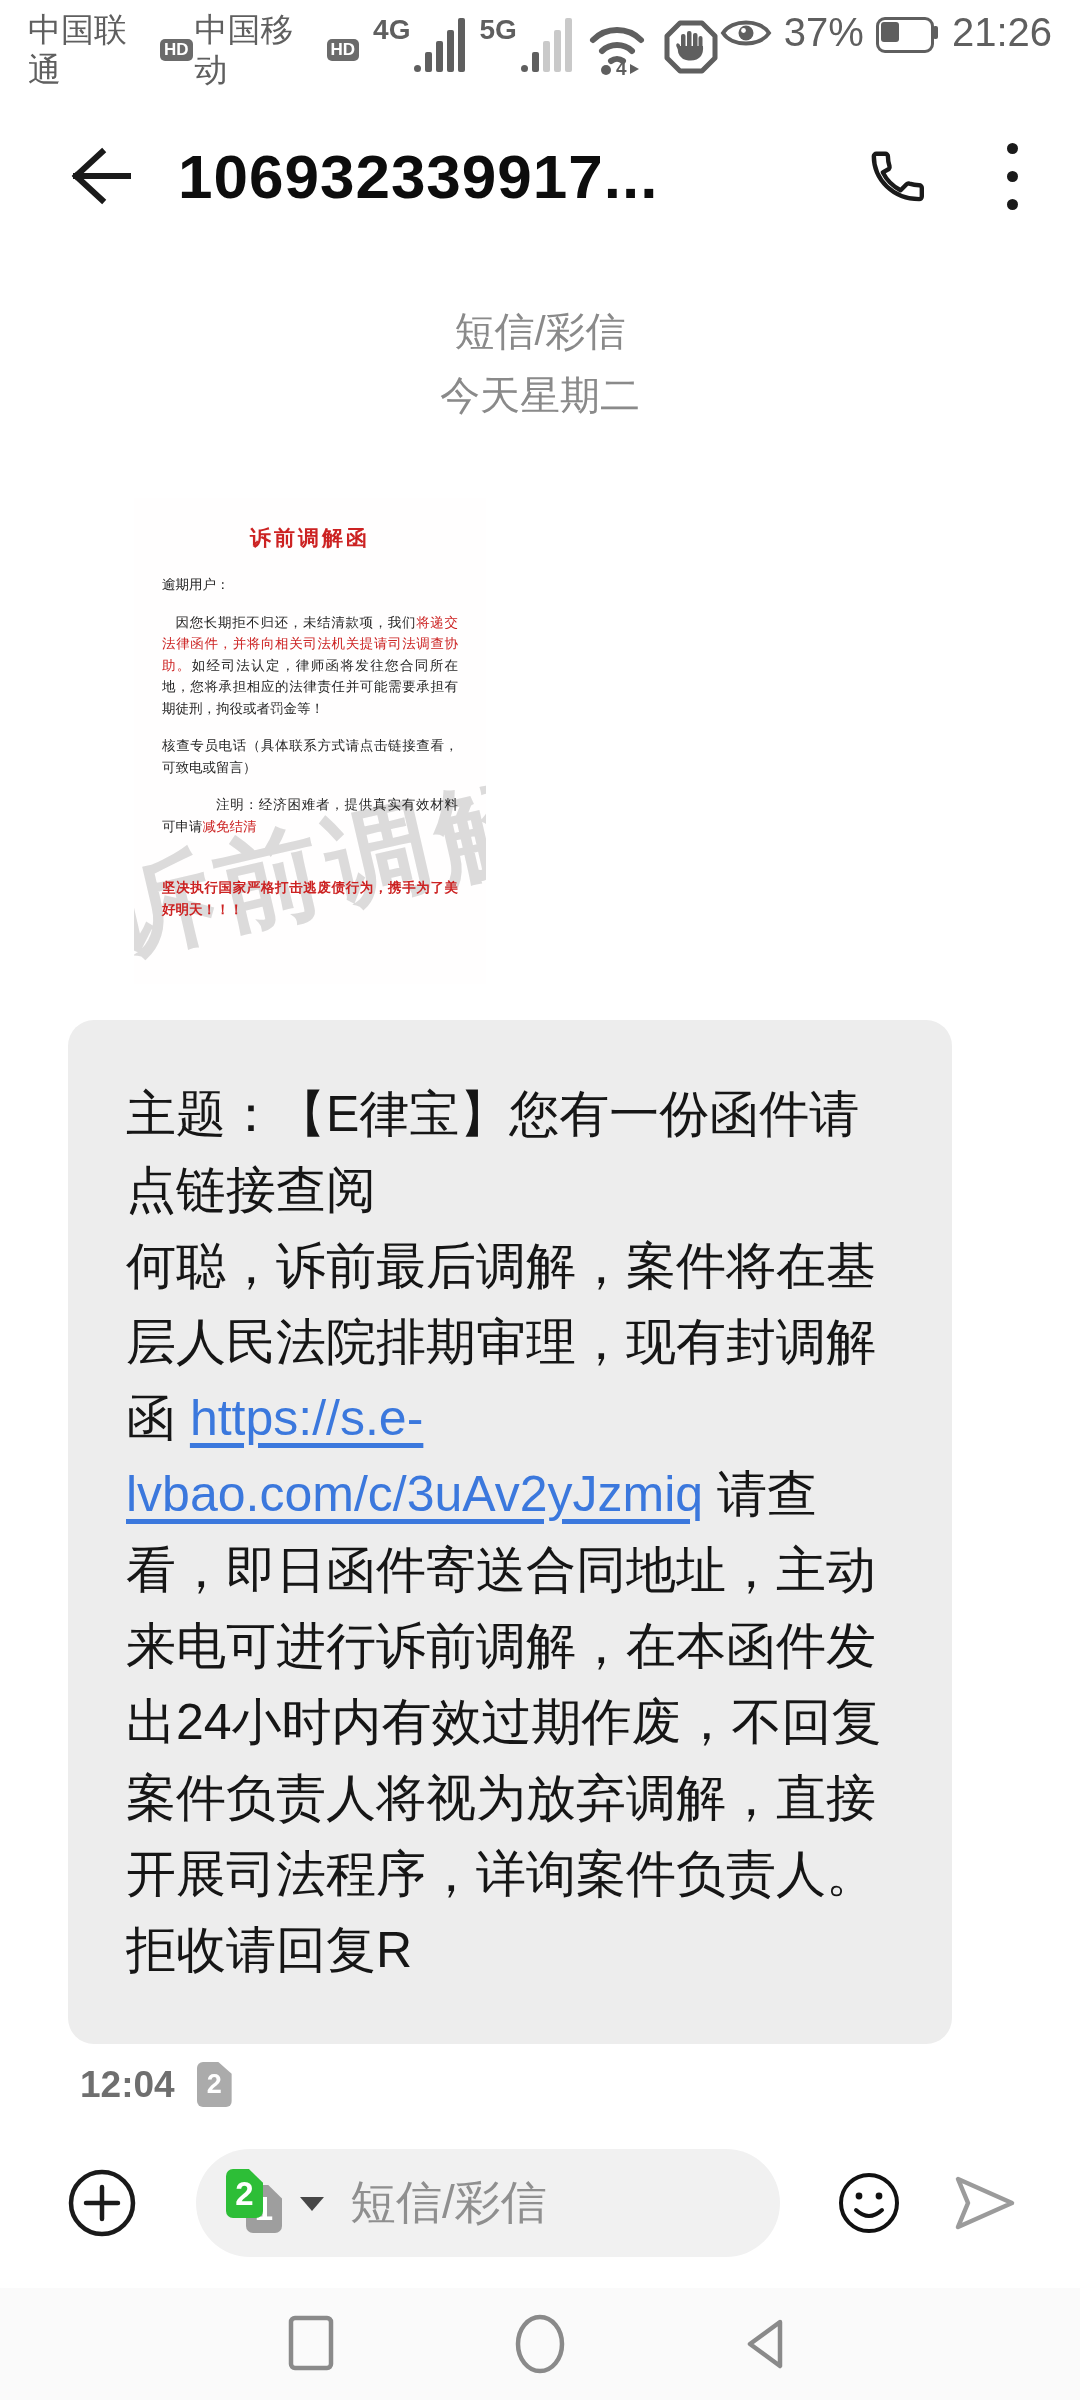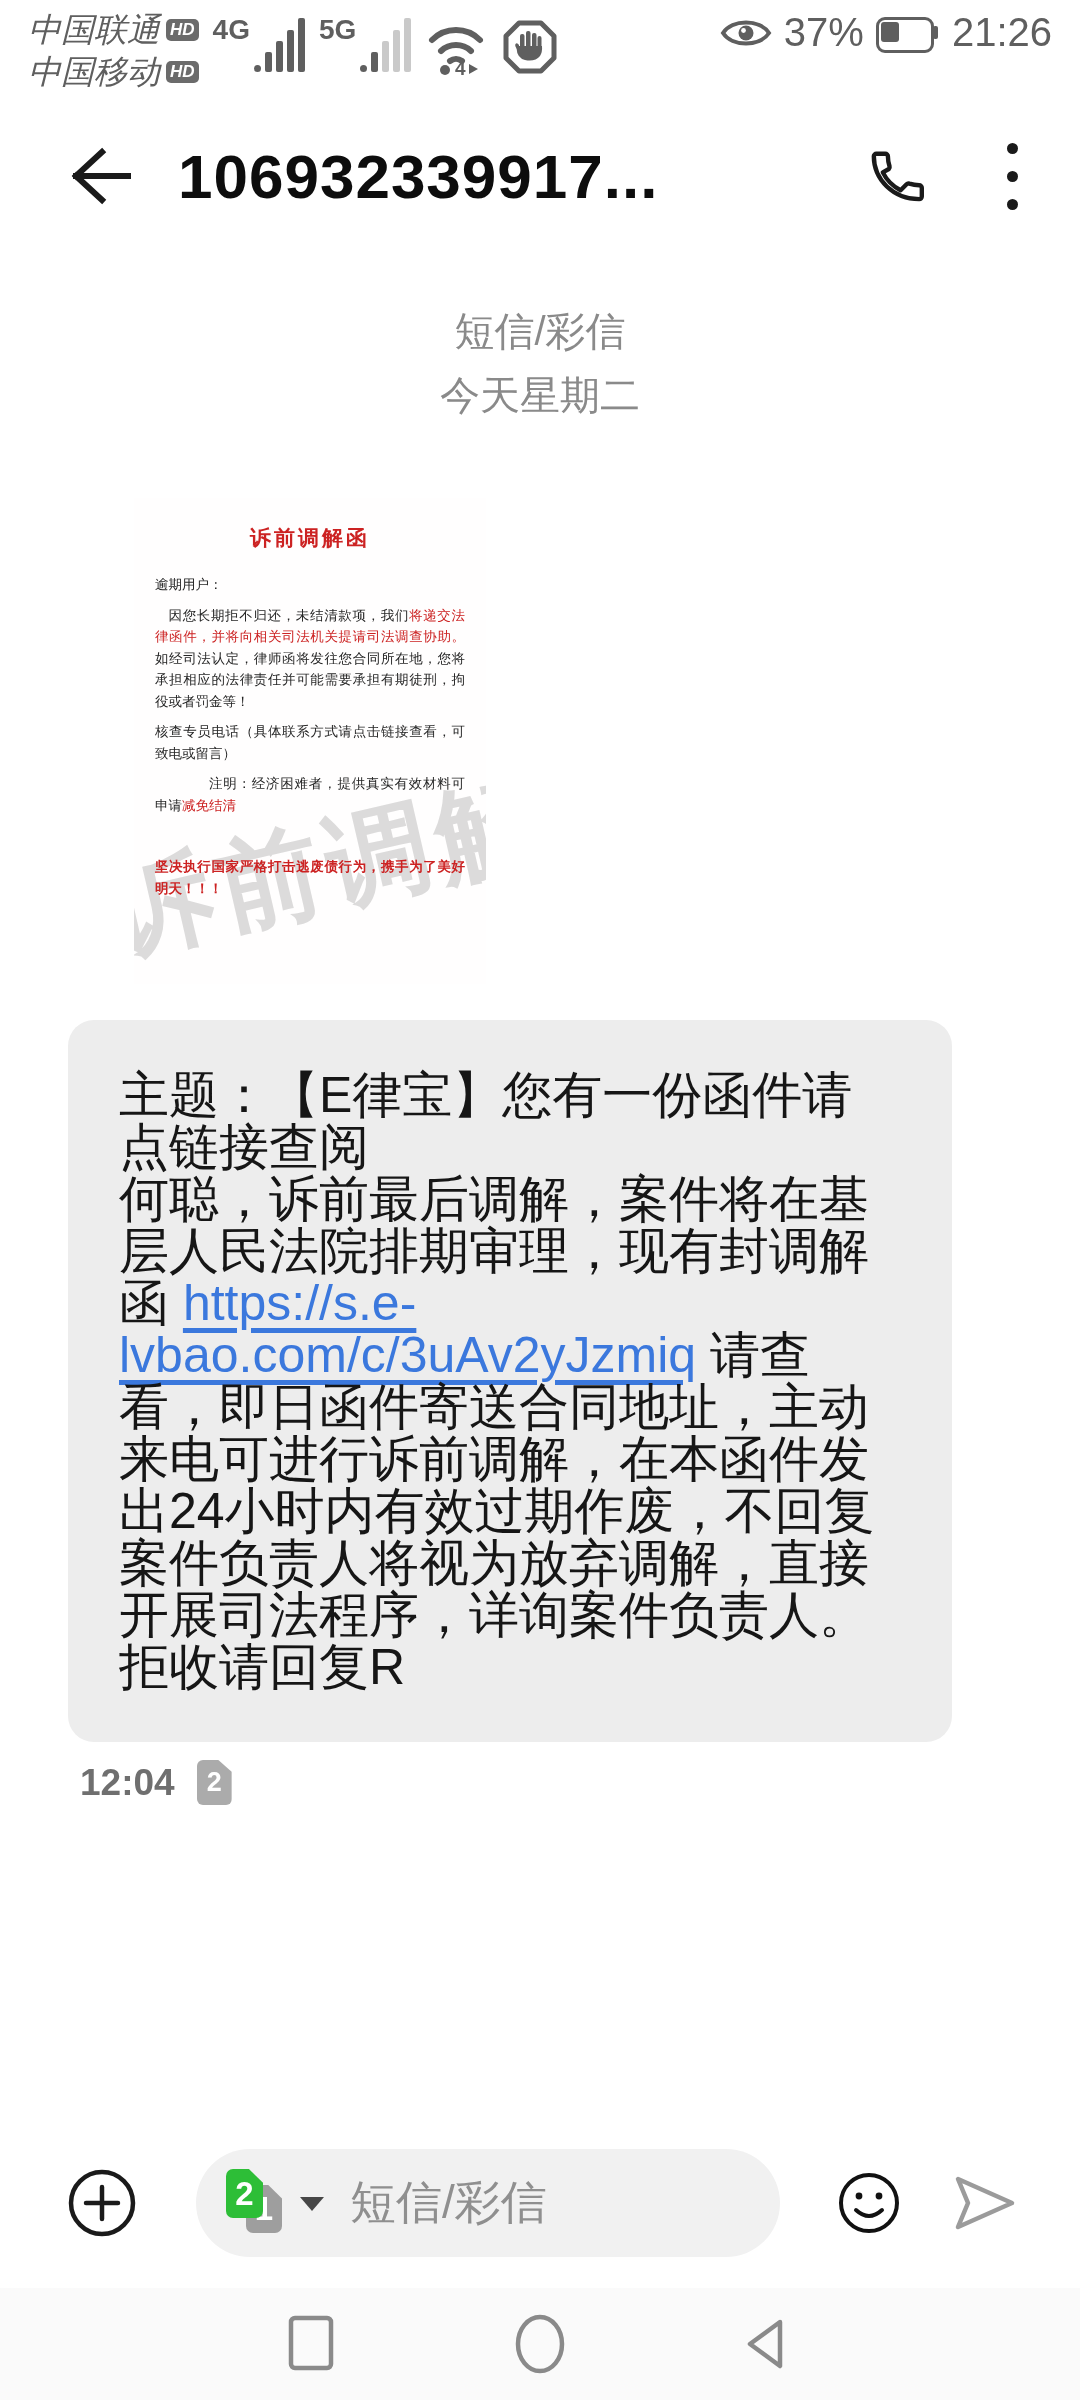--- a/index.html
+++ b/index.html
@@ -4,21 +4,21 @@
 <style>
   html,body{margin:0;padding:0;}
   body{width:1080px;height:2400px;background:#ffffff;overflow:hidden;
        font-family:"Liberation Sans","DejaVu Sans",sans-serif;color:#1c1c1c;}
   .screen{position:relative;width:1080px;height:2400px;background:#fff;}
 
   
   .status-bar{display:flex;justify-content:space-between;align-items:flex-start;
               padding:10px 28px 0 28px;height:96px;box-sizing:border-box;color:#5f5f5f;}
   .sb-left{display:flex;align-items:flex-start;gap:14px;}
-  .carriers{display:flex;flex-direction:column;gap:2px;font-style:italic;}
+  .carriers{display:flex;flex-direction:row;gap:2px;}
   .carrier-row{display:flex;align-items:center;gap:6px;font-size:33px;line-height:40px;color:#5f5f5f;}
   .hd-badge{background:#6b6b6b;color:#fff;font-size:17px;font-weight:700;border-radius:5px;
             padding:1px 4px;line-height:20px;}
   .net-group{display:flex;align-items:flex-end;gap:4px;margin-top:6px;}
   .net-label{font-size:28px;font-weight:700;transform:translateY(-26px);}
   .bars{display:flex;align-items:flex-end;gap:4px;height:56px;}
   .bar{width:7px;background:#5f5f5f;border-radius:2px;}
   .bar.mut{background:#c9c9c9;}
   .dotbar{width:7px;height:7px;border-radius:50%;background:#5f5f5f;}
   .wifi-wrap{margin-top:8px;position:relative;}
@@ -47,34 +47,34 @@
 
   
   .letter{position:relative;margin:78px 0 0 134px;width:352px;height:486px;background:#fffefe;
           font-family:"Liberation Serif","DejaVu Serif",serif;color:#262626;overflow:hidden;
           padding:26px 12px 0 12px;box-sizing:border-box;}
   .letter-watermark{position:absolute;left:-30px;top:300px;transform:rotate(-13deg);
           font-size:104px;font-weight:700;color:rgba(130,130,130,0.28);letter-spacing:8px;
           white-space:nowrap;pointer-events:none;}
   .letter-title{text-align:center;color:#cc2222;font-weight:700;font-size:21px;letter-spacing:3px;margin-bottom:22px;}
   .letter-body{position:relative;font-size:13.5px;line-height:21.5px;text-align:justify;}
-  .lp{margin:9px;}
+  .lp{margin:16px;}
   .lp-salutation{text-indent:0;}
   .lp-body{text-indent:2em;}
   .lp-body1{text-indent:1em;}
   .lp-note{text-indent:4em;}
   .lp-flush{text-indent:0;}
   .lp-slogan{margin-top:40px;font-weight:700;text-indent:0;}
   .letter .red{color:#cc2222;}
   .letter .bold{font-weight:700;}
 
   
   .bubble{margin:36px 0 0 68px;width:884px;box-sizing:border-box;background:#ededed;
           border-radius:26px;padding:40px 42px;}
-  .bubble .lp-msg{white-space:pre-wrap;font-size:50px;line-height:52px;color:#161616;
+  .bubble .lp-msg{white-space:pre-wrap;font-size:50px;line-height:76px;color:#161616;
           text-indent:0;overflow-wrap:anywhere;}
   .msg-link{color:#3b78dd;text-decoration:underline;text-underline-offset:8px;cursor:pointer;}
   .msg-meta{display:flex;align-items:center;gap:22px;margin:18px 0 0 80px;}
   .msg-time{font-size:37px;font-weight:600;color:#6f6f6f;}
   .sim-badge{width:35px;height:45px;background:#ababab;border-radius:6px;
              clip-path:polygon(0 0,62% 0,100% 26%,100% 100%,0 100%);
              display:flex;align-items:center;justify-content:center;
              color:#fff;font-size:27px;font-weight:700;}
 
   

